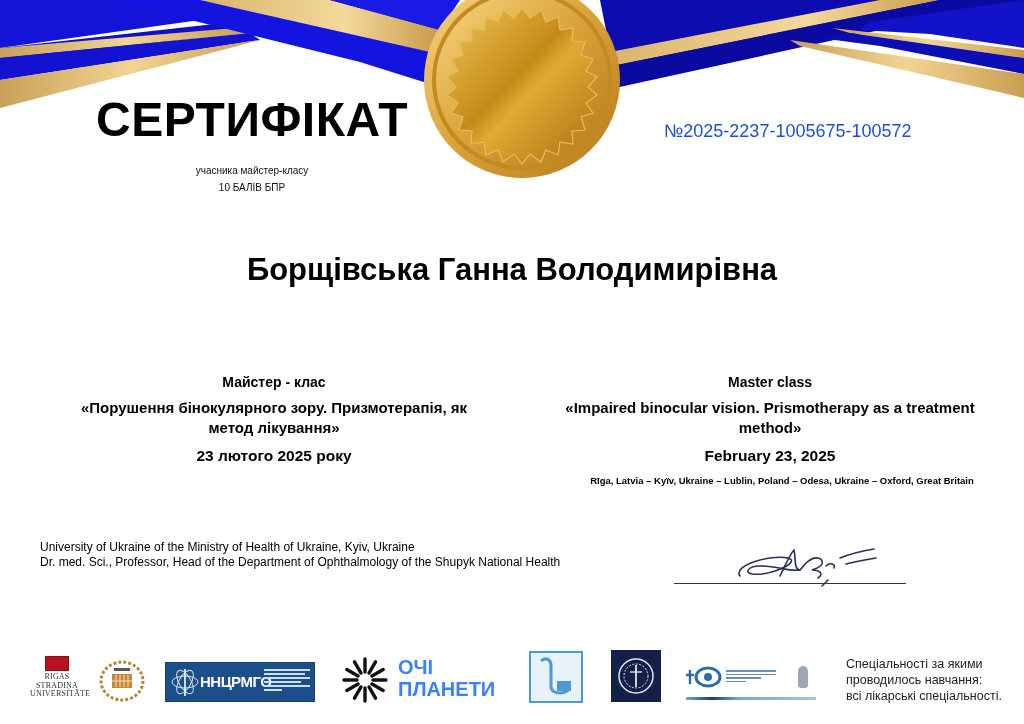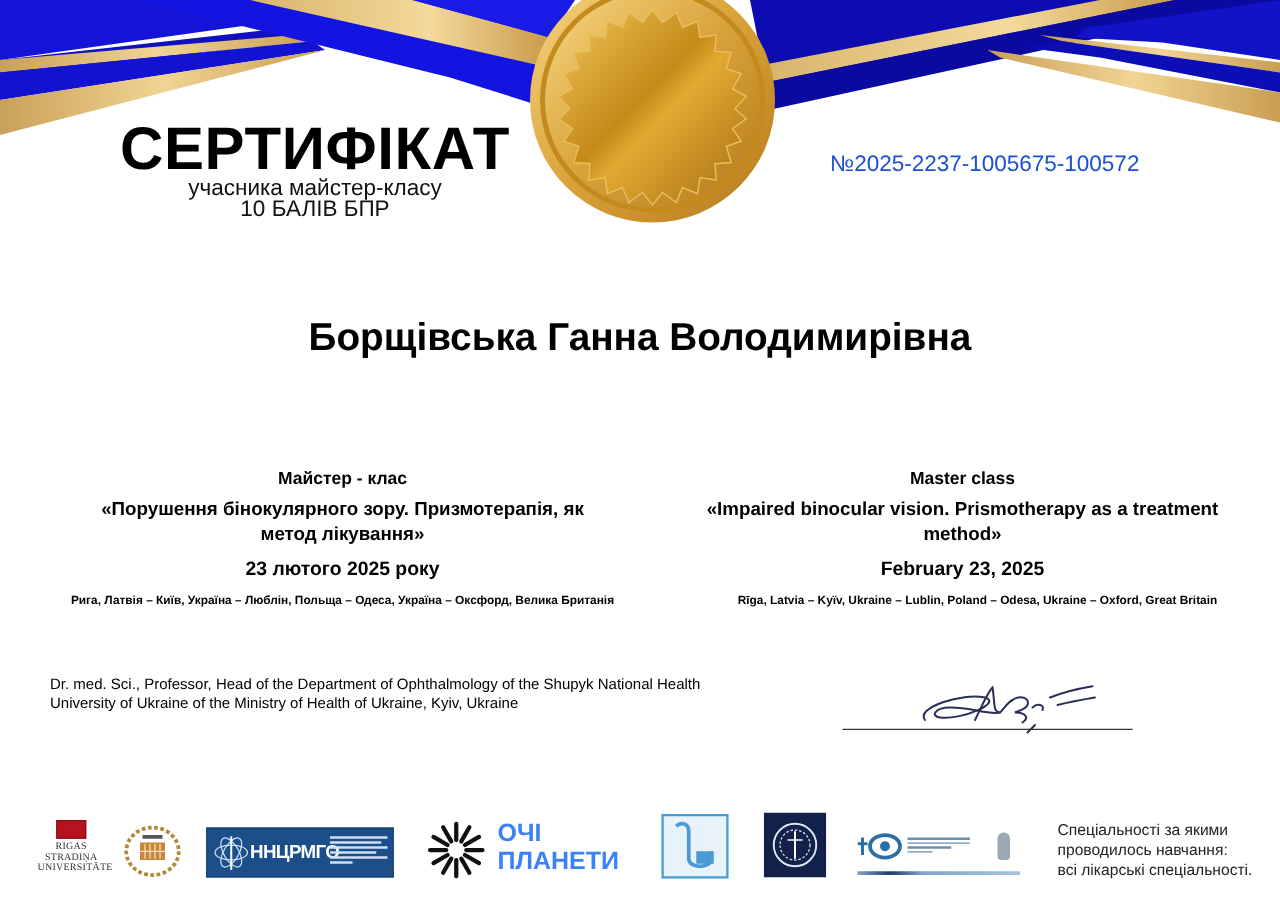--- a/index.html
+++ b/index.html
@@ -1,20 +1,20 @@
 <!DOCTYPE html>
 <html><head>
 <meta charset="utf-8">
 <style>
   html, body { margin:0; padding:0; }
   body { width:1024px; height:724px; position:relative; overflow:hidden; background:#fff; font-family:"Liberation Sans", sans-serif; color:#000; }
   .abs { position:absolute; }
   #ribbons { position:absolute; left:0; top:0; width:1024px; height:724px; }
   .title { left:96px; top:92px; width:312px; font-size:48px; font-weight:bold; letter-spacing:0.5px; line-height:56px; }
-  .subtitle { left:96px; top:142px; width:312px; text-align:center; font-size:18px; line-height:17px; color:#111; }
+  .subtitle { left:96px; top:162px; width:312px; text-align:center; font-size:10px; line-height:17px; color:#111; }
   .cert-no { left:664px; top:121px; font-size:18px; color:#1d4ed8; }
   .recipient { left:0; top:250px; width:1024px; text-align:center; font-size:31px; font-weight:bold; line-height:40px; }
   .course { top:372px; width:420px; text-align:center; }
   .course.ua { left:64px; }
   .course.en { left:560px; }
   .course .kind { font-size:14px; font-weight:bold; line-height:20px; }
   .course .name { font-size:15px; font-weight:bold; line-height:20px; margin-top:6px; }
   .course .date { font-size:15.5px; font-weight:bold; line-height:20px; margin-top:8px; }
   .course .places { font-size:9.5px; font-weight:bold; line-height:14px; margin-top:8px; white-space:nowrap; }
   .course.ua .places { margin-left:-30px; margin-right:-30px; }
@@ -91,33 +91,32 @@
   <div>10 БАЛІВ БПР</div>
 </div>
 <div class="abs cert-no">№2025-2237-1005675-100572</div>
 
 <div class="abs recipient">Борщівська Ганна Володимирівна</div>
 
 <div class="abs course ua">
   <div class="kind">Майстер - клас</div>
   <div class="name">«Порушення бінокулярного зору. Призмотерапія, як метод лікування»</div>
   <div class="date">23 лютого 2025 року</div>
-  <div class="places">Рига, Латвія – Київ, Україна – Люблін, Польща – Одеса, Україна – Оксфорд, Велика Британія</div>
 </div>
 
 <div class="abs course en">
   <div class="kind">Master class</div>
   <div class="name">«Impaired binocular vision. Prismotherapy as a treatment method»</div>
   <div class="date">February 23, 2025</div>
   <div class="places">Rīga, Latvia – Kyïv, Ukraine – Lublin, Poland – Odesa, Ukraine – Oxford, Great Britain</div>
 </div>
 
 <div class="abs signer">
+  <div>University of Ukraine of the Ministry of Health of Ukraine, Kyiv, Ukraine</div>
   <div>Dr. med. Sci., Professor, Head of the Department of Ophthalmology of the Shupyk National Health</div>
-  <div>University of Ukraine of the Ministry of Health of Ukraine, Kyiv, Ukraine</div>
 </div>
 
 <svg class="abs sig" viewBox="0 0 160 55" xmlns="http://www.w3.org/2000/svg">
   <g fill="none" stroke="#2a2f55" stroke-width="1.6" stroke-linecap="round">
     <path d="M10,40 C2,30 40,18 58,22 C72,26 40,40 22,38 C14,37 18,30 30,30 C48,30 60,36 70,34"></path>
     <path d="M50,40 C56,28 60,18 64,14 C66,24 64,34 70,34 C74,30 76,26 80,24"></path>
     <path d="M80,24 C86,20 94,22 92,28 C90,32 84,33 82,34 C90,34 94,38 88,42"></path>
     <path d="M96,30 C100,26 106,28 104,32"></path>
     <path d="M92,50 L98,44"></path>
     <path d="M110,22 C120,18 132,15 144,13"></path>

